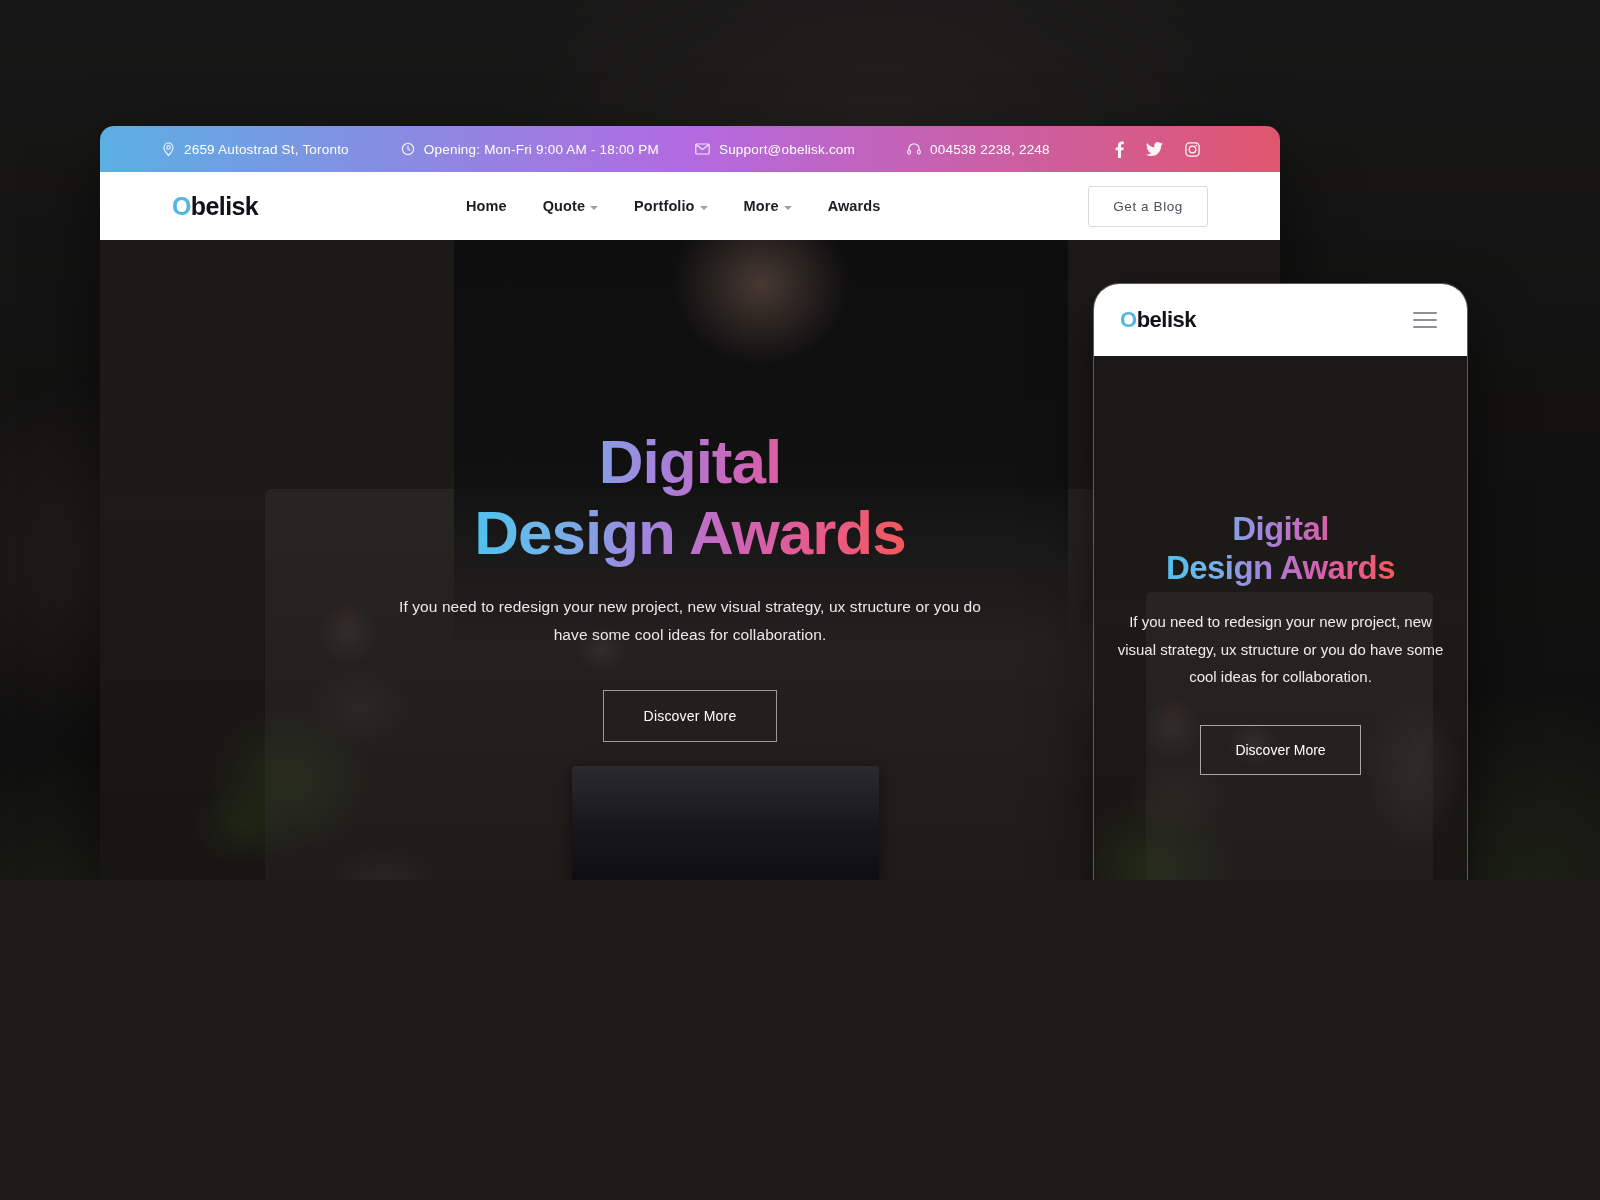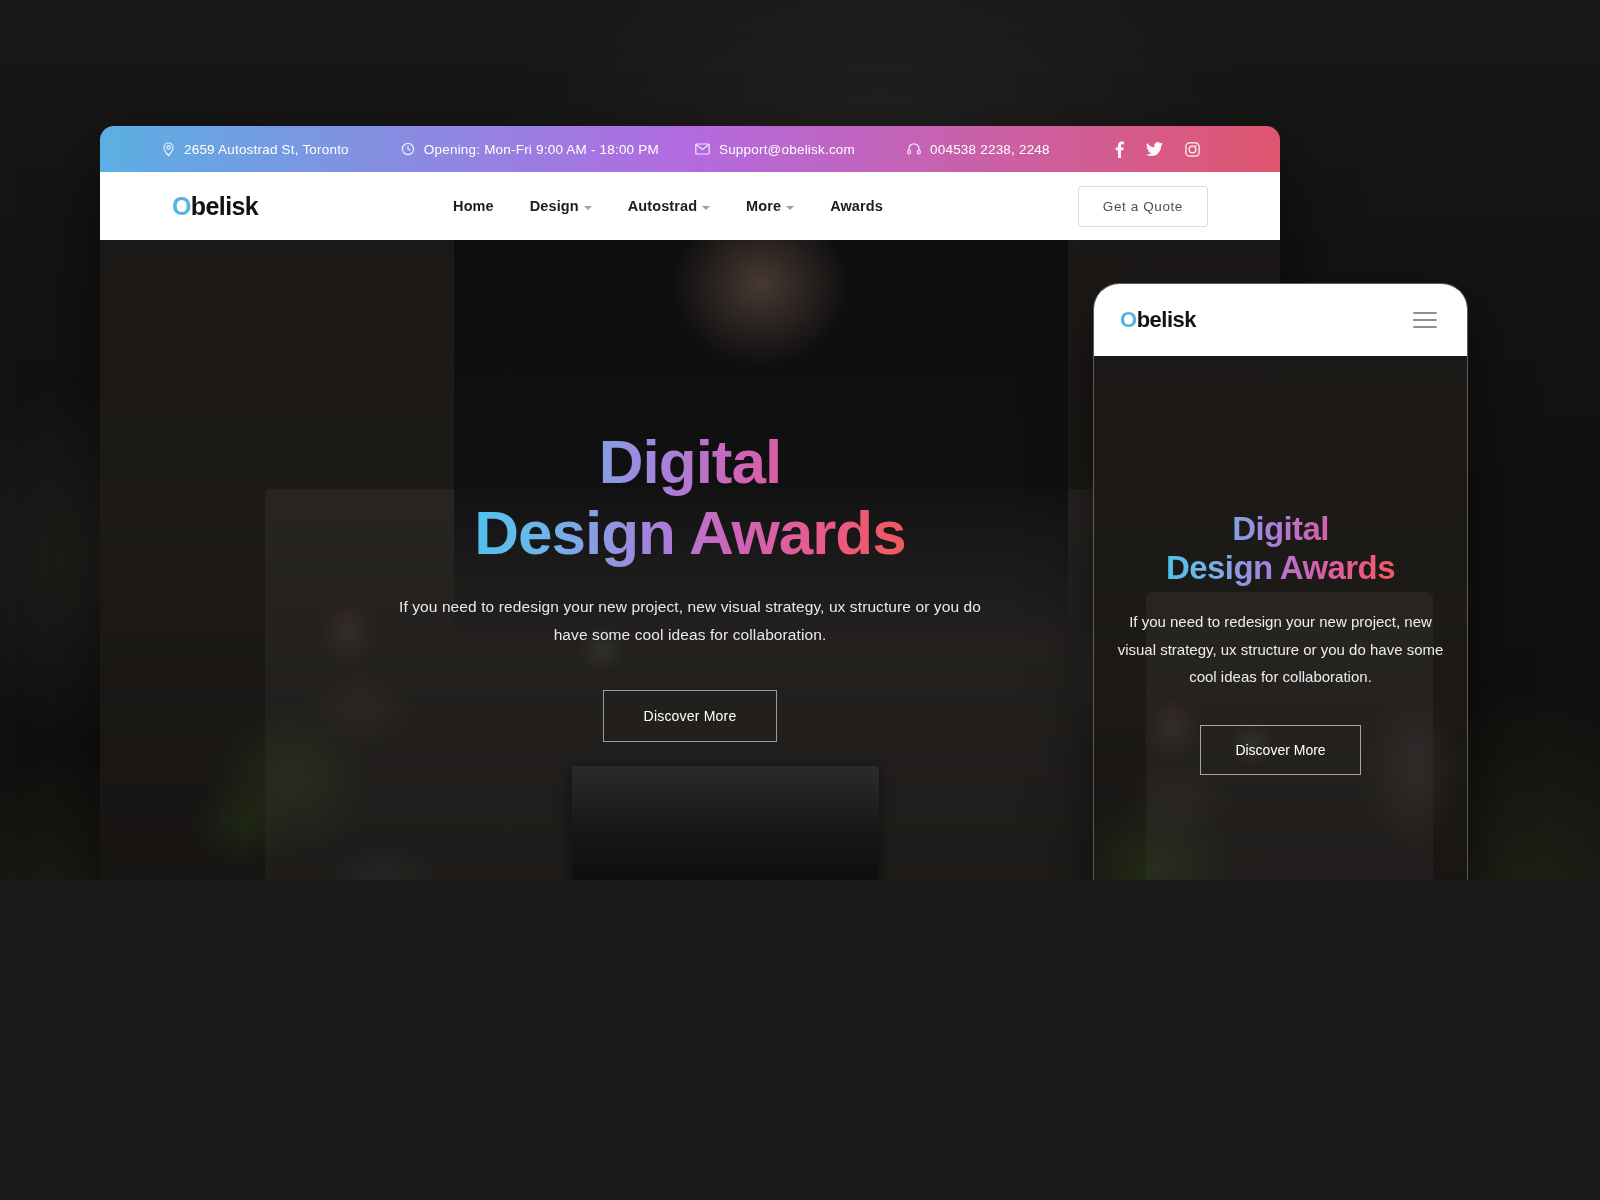--- a/index.html
+++ b/index.html
@@ -425,37 +425,37 @@
     <div class="navbar">
       <div class="logo">
         <span class="o">O</span><span>belisk</span>
       </div>
 
       <nav class="nav-links">
         <span class="nav-link">
           <span>Home</span>
         </span>
         <span class="nav-link">
-          <span>Design</span>
+          <span>Quote</span>
           <i class="caret"></i>
         </span>
         <span class="nav-link">
-          <span>Autostrad</span>
+          <span>Portfolio</span>
           <i class="caret"></i>
         </span>
         <span class="nav-link">
           <span>More</span>
           <i class="caret"></i>
         </span>
         <span class="nav-link">
           <span>Awards</span>
         </span>
       </nav>
 
-      <button class="quote-btn">Get a Quote</button>
+      <button class="quote-btn">Get a Blog</button>
     </div>
 
     <div class="hero">
       <div class="heroPhoto"></div>
       <div class="heroFigure"></div>
       <div class="heroLaptop"></div>
 
       <div class="hero-content">
         <h1 class="hero-h1">
           <span class="line1">Digital</span>

